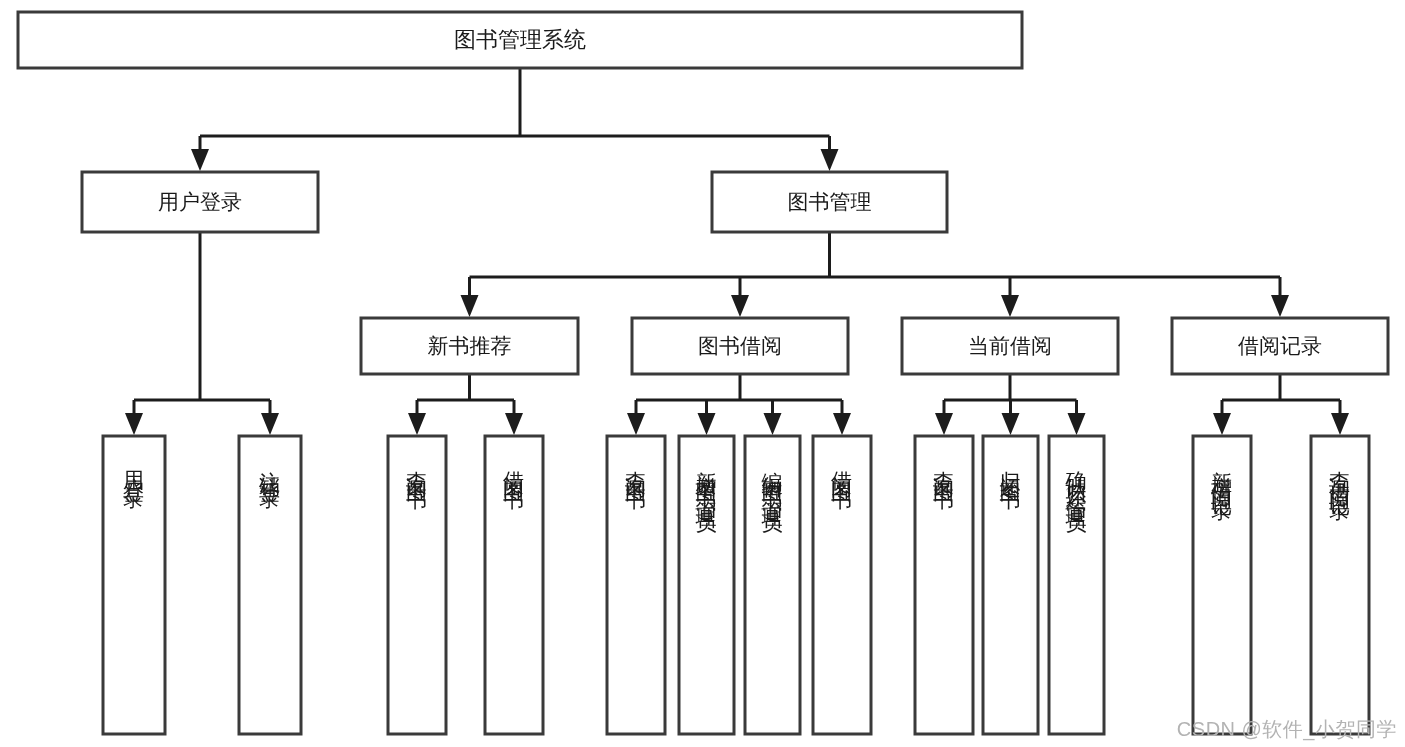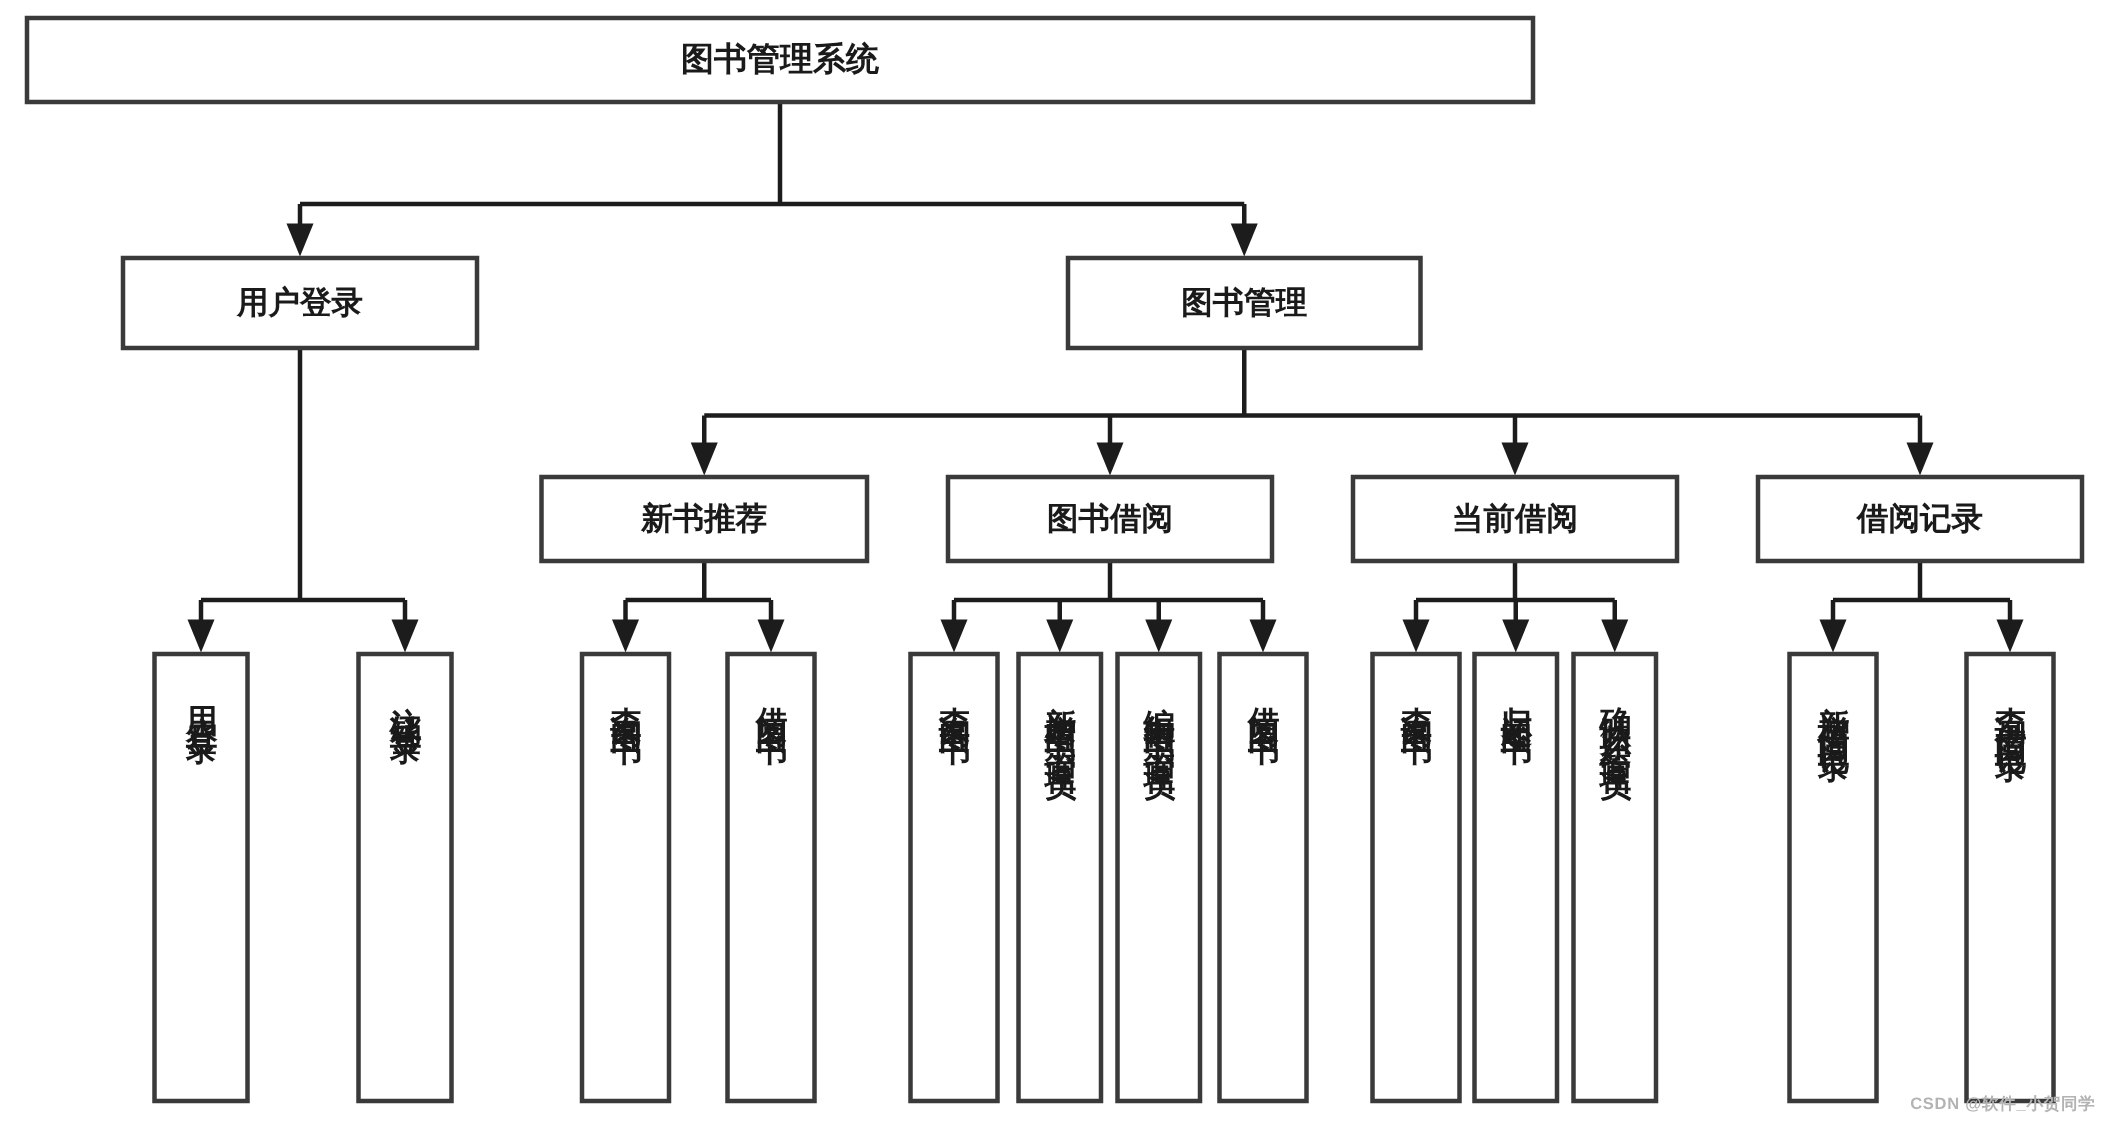--- a/index.html
+++ b/index.html
@@ -10,21 +10,20 @@
   }
   body {
     font-family: "Liberation Sans", "DejaVu Sans", sans-serif;
   }
   #diagram-root {
     position: relative;
     width: 1405px;
     height: 747px;
     background: #ffffff;
     overflow: hidden;
-    font-weight: bold;
   }
   svg#tree-svg {
     position: absolute;
     left: 0;
     top: 0;
     width: 1405px;
     height: 747px;
     display: block;
   }
   .node-rect {
@@ -69,21 +68,21 @@
     line-height: 1;
     letter-spacing: 6px;
     color: #1a1a1a;
     white-space: nowrap;
   }
   .watermark {
     position: absolute;
     right: 8px;
     bottom: 4px;
     font-family: "Liberation Sans", "DejaVu Sans", sans-serif;
-    font-size: 11px;
+    font-size: 20px;
     color: #b3b3b3;
     letter-spacing: 0.5px;
     user-select: none;
   }
 </style>
 </head>
 <body>
 
 <div id="diagram-root">
 

